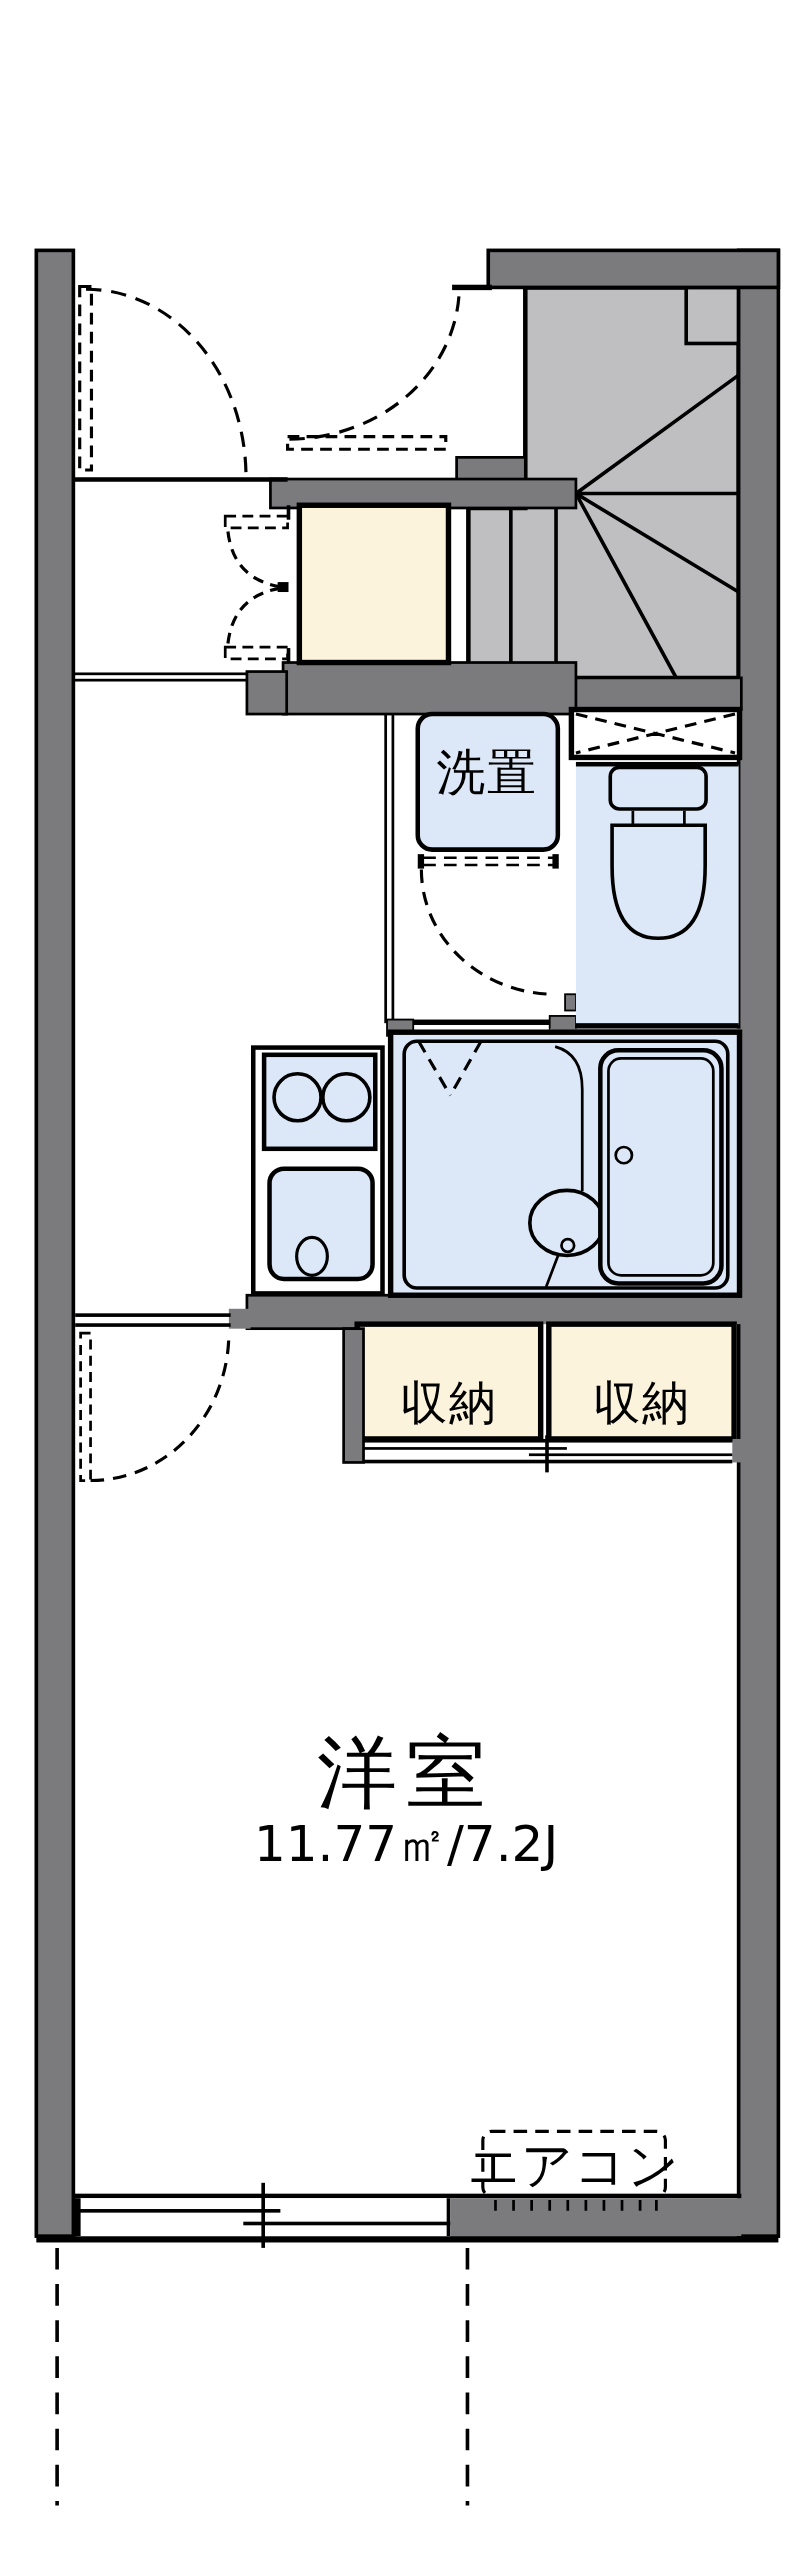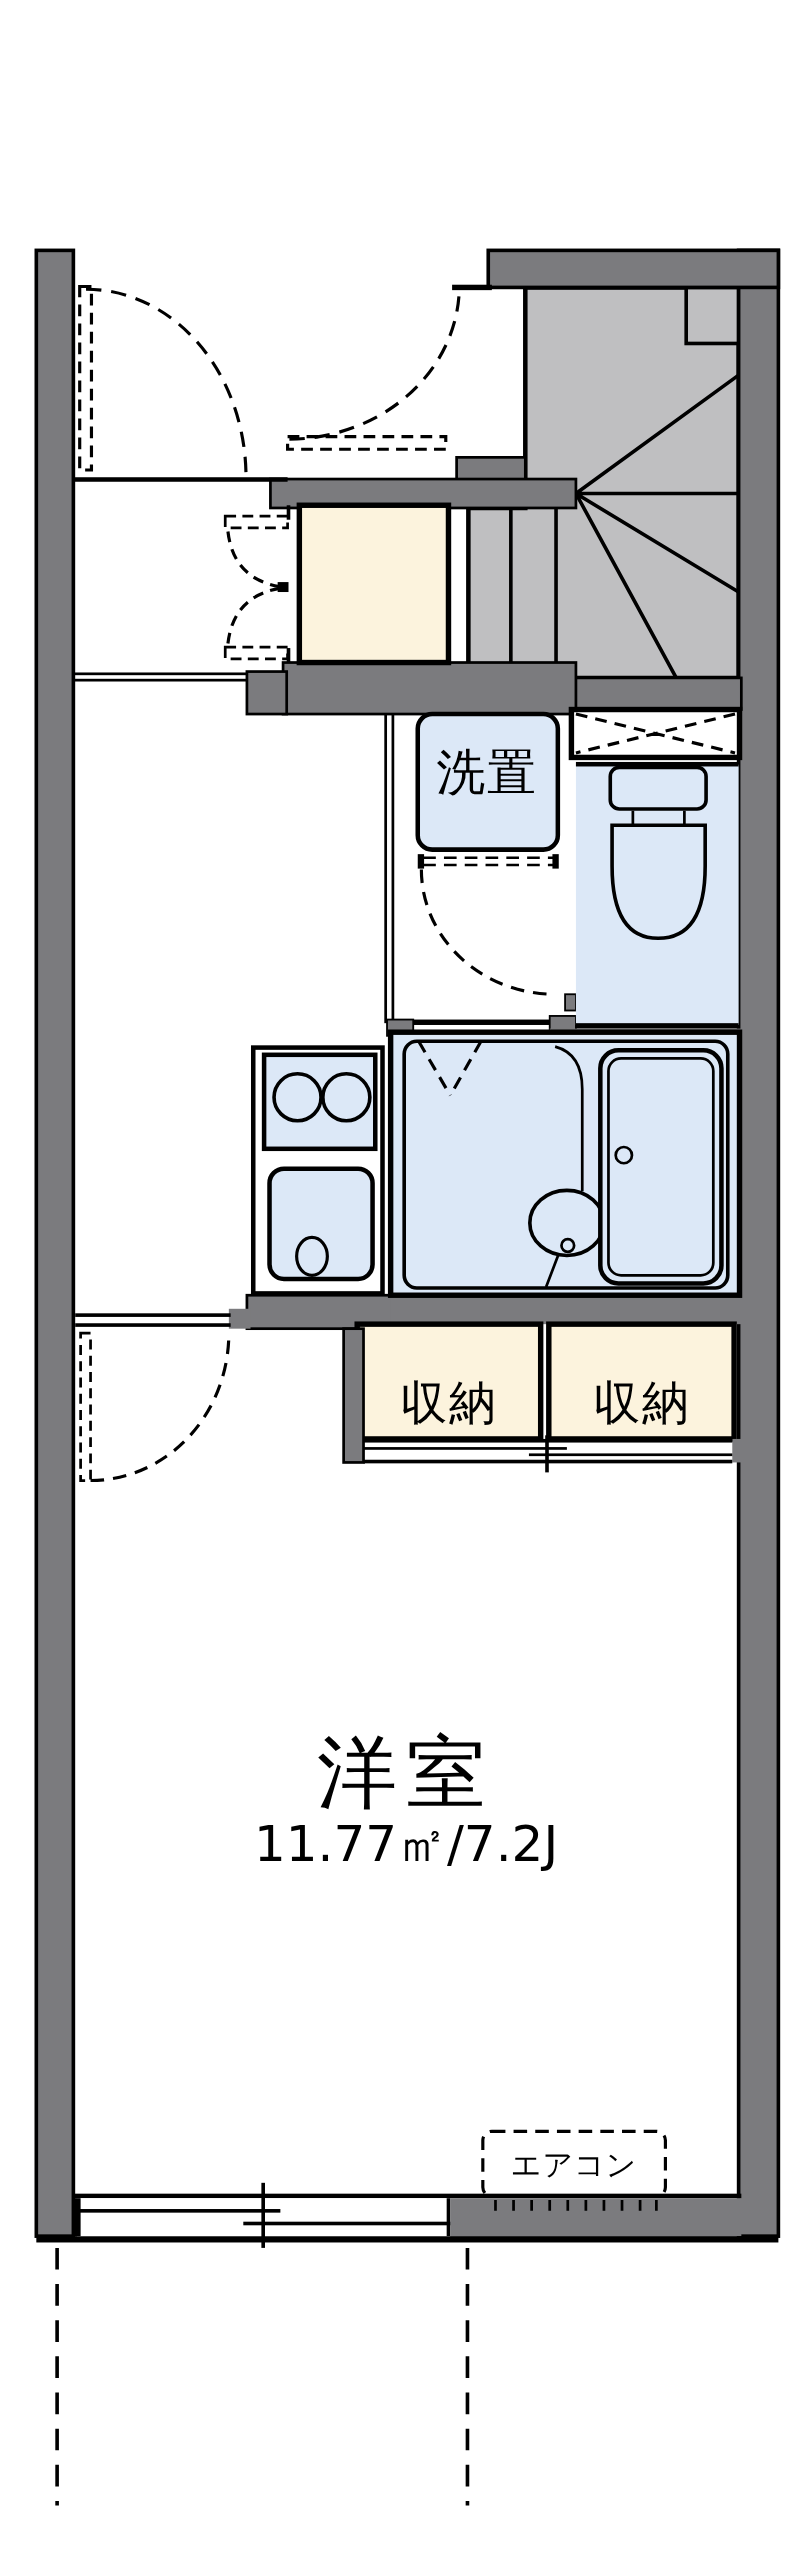--- a/index.html
+++ b/index.html
@@ -24,21 +24,21 @@
     transform:translate(-50%,-50%);
     color:var(--line);
     white-space:nowrap;
     line-height:1;
     letter-spacing:1.8px;
   }
   .label-washer{font-size:49px;}
   .label-storage{font-size:47px;margin-top:16px;}
   .label-room{font-size:80px;letter-spacing:9px;}
   .label-area{font-size:50px;letter-spacing:0;}
-  .label-aircon{font-size:30px;letter-spacing:0.9px;text-align:right;}
+  .label-aircon{font-size:51px;letter-spacing:0.9px;text-align:right;}
 </style>
 </head>
 <body>
 
 <div id="canvas">
 
   <svg width="812" height="2576" viewBox="0 0 898 2850">
 
     <g>
       <path d="M581,318 H817 V750 H518 V562 H581 Z" fill="var(--stair)" stroke="var(--line)" stroke-width="5"></path>

